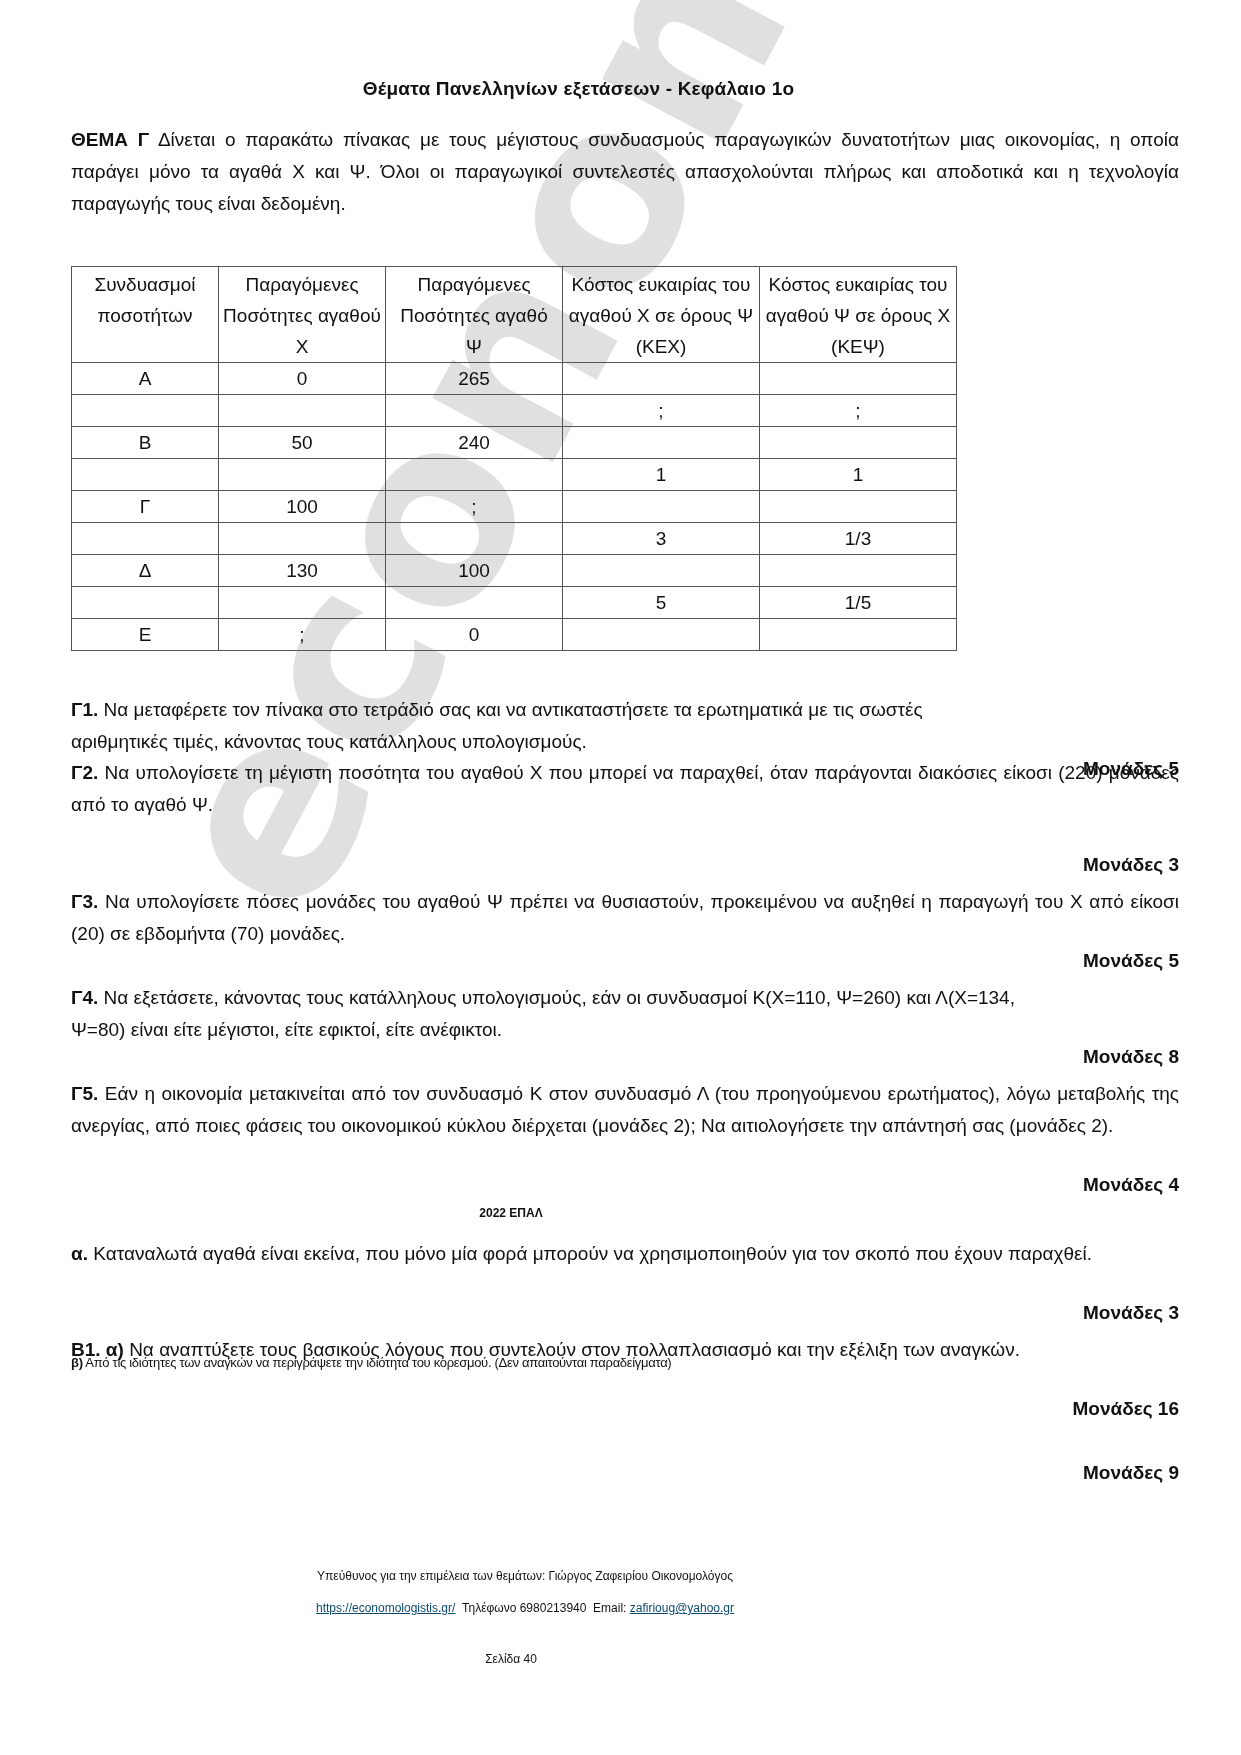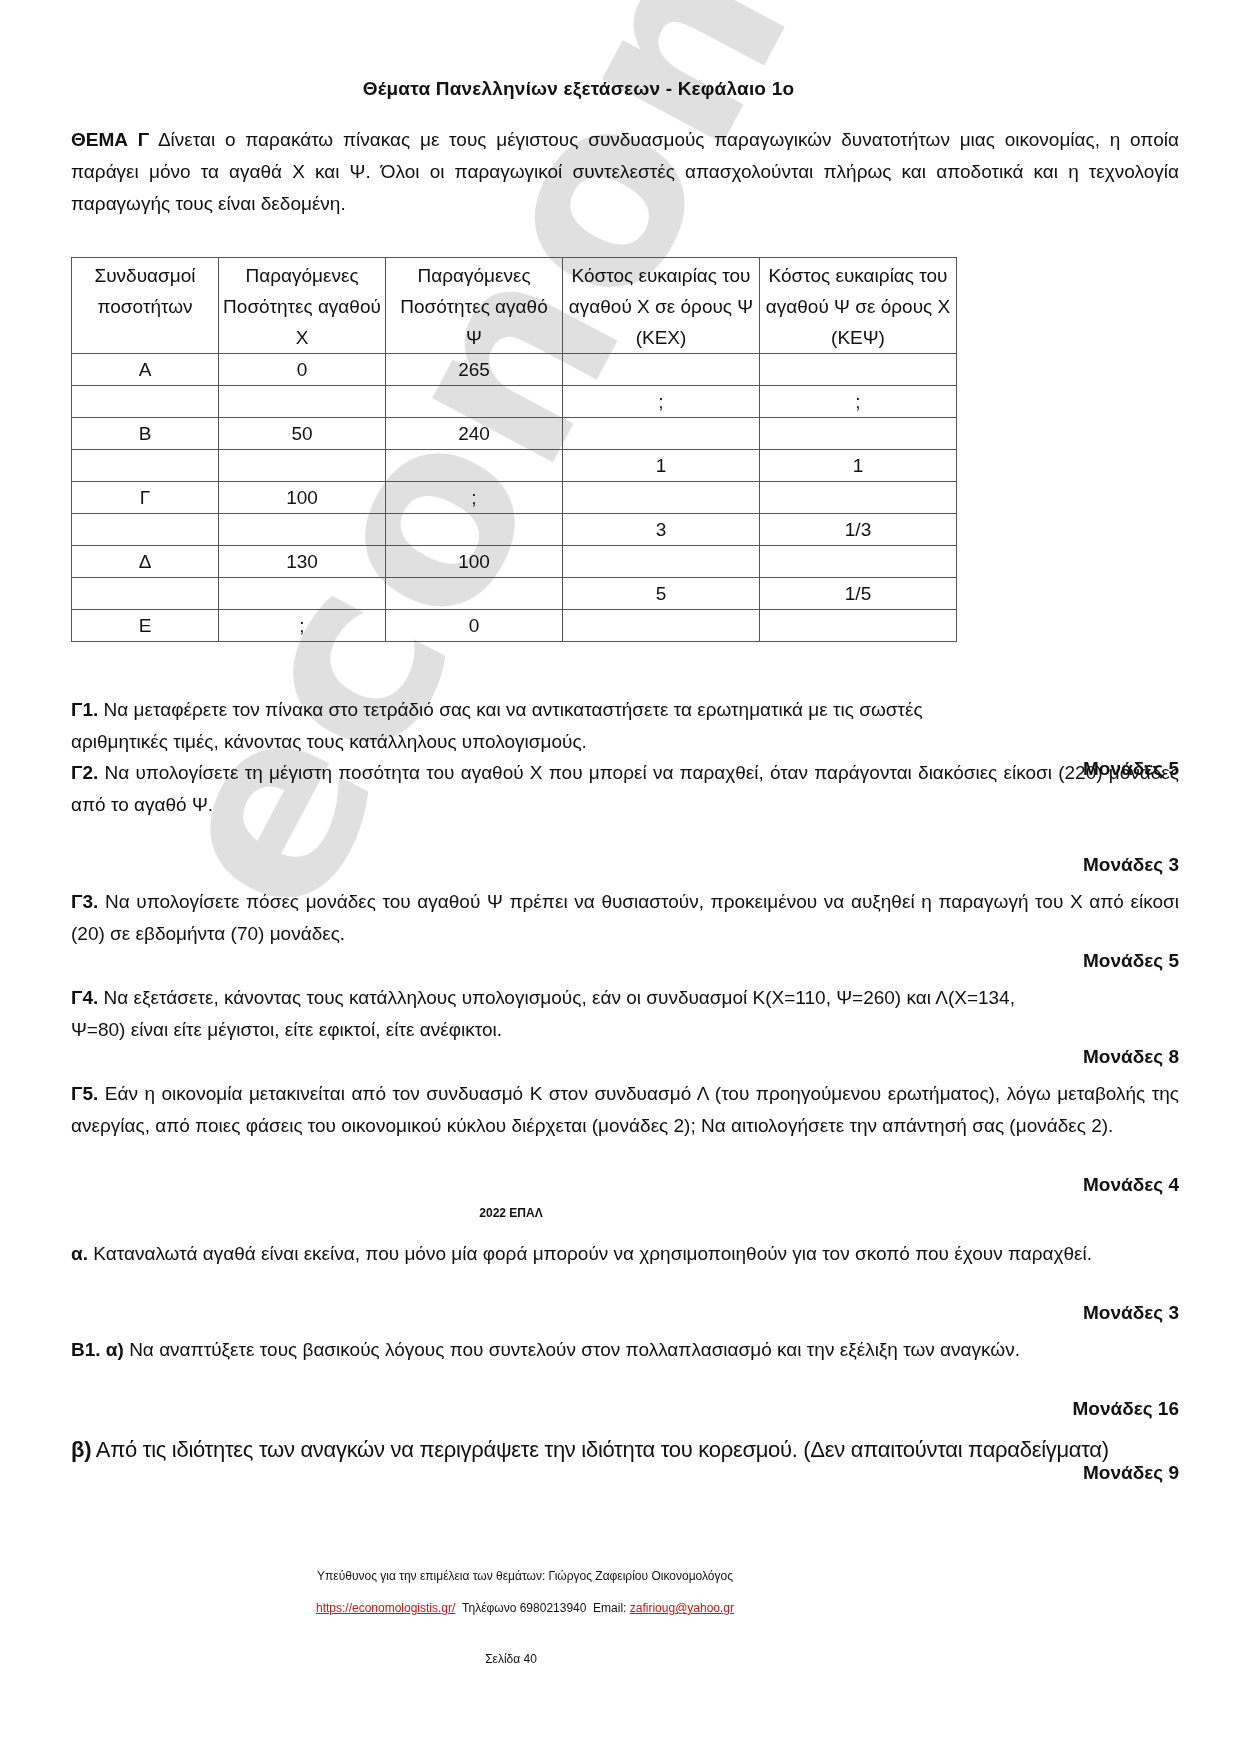--- a/index.html
+++ b/index.html
@@ -10,29 +10,29 @@
   .watermark span { position: absolute; left: 40px; top: 520px; font-size: 250px; font-weight: bold;
                     color: #d6d6d6; opacity: 0.75; transform: rotate(-62deg); transform-origin: left top;
                     letter-spacing: 6px; white-space: nowrap; font-family: "DejaVu Sans", sans-serif; }
   .page { position: absolute; left: 0; top: 0; width: 1241px; z-index: 1; }
   .title { position: absolute; top: 78px; left: 0; width: 1157px; text-align: center;
            font-size: 19px; font-weight: bold; letter-spacing: 0.2px; }
   .para { position: absolute; left: 71px; width: 1108px; font-size: 19px; line-height: 32px; }
   .para b { font-weight: bold; }
   .just { text-align: justify; text-align-last: left; }
   .marks { position: absolute; right: 62px; font-size: 19px; font-weight: bold; }
-  table.ppf { position: absolute; left: 71px; top: 257px; border-collapse: collapse;
+  table.ppf { position: absolute; left: 71px; top: 266px; border-collapse: collapse;
               font-size: 19px; }
   table.ppf td, table.ppf th { border: 1.5px solid #555; text-align: center; vertical-align: top;
               padding: 0 4px; font-weight: normal; }
   table.ppf th { line-height: 31px; padding-top: 2px; }
   table.ppf td { height: 31px; line-height: 31px; }
   .c1 { width: 138px; } .c2 { width: 158px; } .c3 { width: 168px; } .c4 { width: 188px; } .c5 { width: 188px; }
   .center { position: absolute; left: 0; width: 1022px; text-align: center; font-size: 12px; }
-  .footer a { color: #b91c1c; }
+  .footer a { color: #0c4a6e; }
 </style>
 </head>
 <body>
 
 <div class="watermark">
   <span>economologistis.gr</span>
 </div>
 
 <div class="page">
 
@@ -157,21 +157,21 @@
     <span>Καταναλωτά αγαθά είναι εκείνα, που μόνο μία φορά μπορούν να χρησιμοποιηθούν για τον σκοπό που έχουν παραχθεί.</span>
   </div>
   <div class="marks" style="top:1302px;">Μονάδες 3</div>
 
   <div class="para just" style="top:1334px;">
     <b>Β1. α)</b>
     <span>Να αναπτύξετε τους βασικούς λόγους που συντελούν στον πολλαπλασιασμό και την εξέλιξη των αναγκών.</span>
   </div>
   <div class="marks" style="top:1398px;">Μονάδες 16</div>
 
-  <div class="para" style="top:1434px; font-size:22px; letter-spacing:-0.3px;">
+  <div class="para" style="top:1347px; font-size:13px; letter-spacing:-0.3px;">
     <b>β)</b>
     <span>Από τις ιδιότητες των αναγκών να περιγράψετε την ιδιότητα του κορεσμού. (Δεν απαιτούνται παραδείγματα)</span>
   </div>
   <div class="marks" style="top:1462px;">Μονάδες 9</div>
 
   <div class="center footer" style="top:1560px; line-height:32px;padding-left:14px;">
     <div>Υπεύθυνος για την επιμέλεια των θεμάτων: Γιώργος Ζαφειρίου Οικονομολόγος</div>
     <div>
       <a href="#">https://economologistis.gr/</a>
       &nbsp;<span>Τηλέφωνο 6980213940</span>

